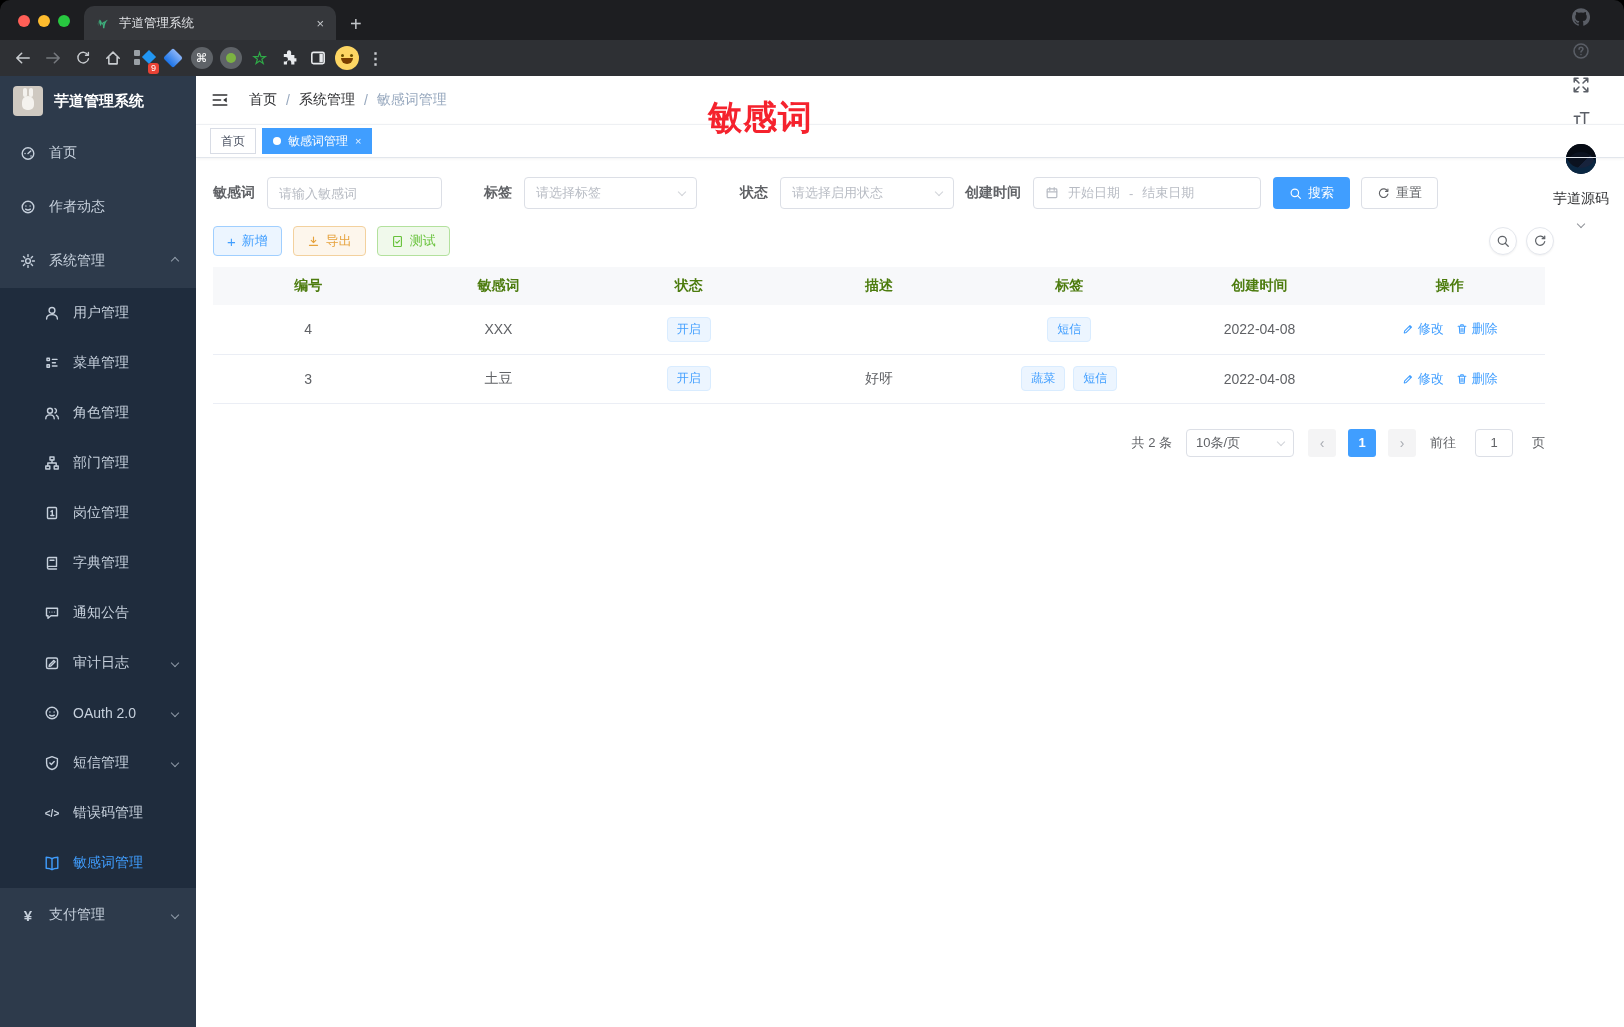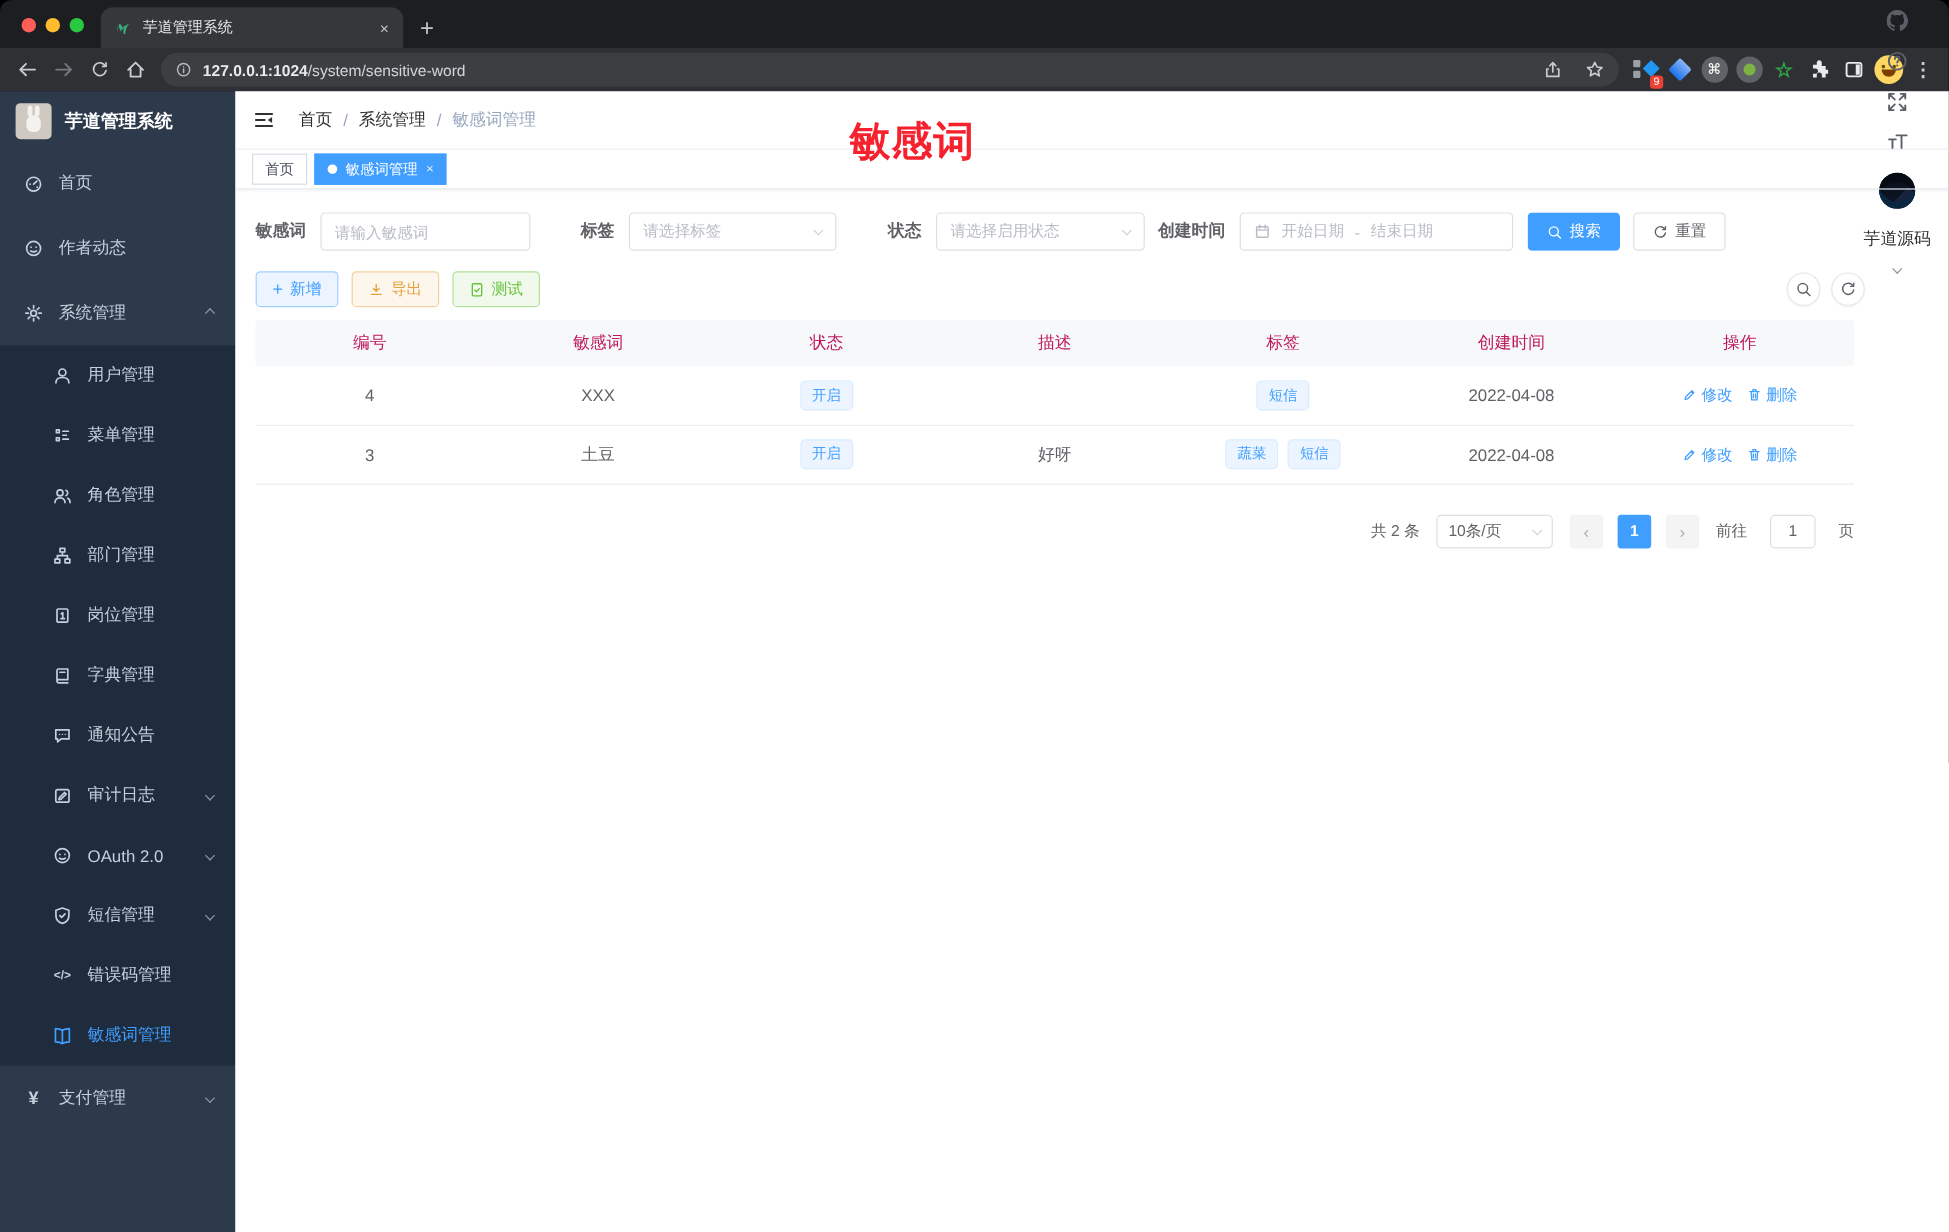--- a/index.html
+++ b/index.html
@@ -123,31 +123,31 @@
   .b-blue { background:#ecf5ff; border-color:#a0cfff; color:#409eff; }
   .b-yellow { background:#fdf6ec; border-color:#f3d19e; color:#e6a23c; }
   .b-green { background:#f0f9eb; border-color:#b3e19d; color:#67c23a; }
   .minis { position:absolute; top:69px; right:70px; display:flex; gap:9px; }
   .minibtn { width:28px; height:28px; border-radius:50%; border:1px solid #e4e7ed; background:#fff;
     color:#5f6368; display:flex; align-items:center; justify-content:center;
     box-shadow:0 1px 2px rgba(0,0,0,.05); cursor:pointer; }
 
   table.tbl { width:1332px; margin-top:11px; border-collapse:collapse; table-layout:fixed;
     font-size:14px; color:#606266; text-align:center; }
-  .tbl th { height:38px; background:#f7f8fa; font-weight:400; color:#be185d; font-size:14px; }
+  .tbl th { height:38px; background:#f7f8fa; font-weight:700; color:#4d7c0f; font-size:14px; }
   .tbl td { height:49px; border-bottom:1px solid #ebeef5; }
   .tag { display:inline-block; padding:0 9px; height:25px; line-height:23px; background:#ecf5ff;
     border:1px solid #d9ecff; border-radius:4px; color:#409eff; font-size:12px; }
   .tag + .tag { margin-left:8px; }
   .ops { display:inline-flex; gap:12px; color:#409eff; font-size:13px; }
   .op { display:inline-flex; align-items:center; gap:4px; cursor:pointer; }
 
   .pagerow { width:1332px; margin-top:25px; display:flex; justify-content:flex-end;
     align-items:center; gap:14px; font-size:13px; color:#606266; }
-  .psel { width:97px; height:28px; border:1px solid #dcdfe6; border-radius:4px; display:flex;
+  .psel { width:108px; height:28px; border:1px solid #dcdfe6; border-radius:4px; display:flex;
     align-items:center; justify-content:space-between; padding:0 9px; background:#fff; }
   .pbtn { min-width:28px; height:28px; background:#f4f4f5; border-radius:3px; display:flex;
     align-items:center; justify-content:center; color:#a8abb2; font-size:14px; cursor:pointer; }
   .pbtn.cur { background:#409eff; color:#fff; font-weight:700; font-size:13px; }
   .pager { display:flex; gap:12px; align-items:center; }
   .goto { display:flex; align-items:center; gap:19px; }
   .goto .inp { width:38px; height:28px; text-align:center; padding:0 4px; }
 
   .annotation { position:absolute; left:512px; top:19px; font-size:34px; font-weight:600;
     color:#f5222d; letter-spacing:1px; z-index:5; pointer-events:none; }
@@ -320,33 +320,20 @@
   <span class="tbtn">
       <svg class="ic">
         <use href="#i-reload"></use>
       </svg>
     </span>
   <span class="tbtn">
       <svg class="ic s18">
         <use href="#i-home"></use>
       </svg>
     </span>
-  <div class="urlpill">
-    <svg class="ic s14" style="color:#b6b9bd">
-        <use href="#i-info"></use>
-      </svg>
-    <span><span class="url-host">127.0.0.1:1024</span><span class="url-path">/system/sensitive-word</span></span>
-    <span class="pill-sp"></span>
-    <svg class="ic" style="color:#c8cbcf">
-        <use href="#i-share"></use>
-      </svg>
-    <svg class="ic" style="color:#c8cbcf;margin-left:10px">
-        <use href="#i-star"></use>
-      </svg>
-  </div>
   <span class="ext">
     <span class="sq" style="left:4px;top:5px"></span>
       <span class="sq" style="left:4px;top:14px"></span>
     <span class="diam"></span>
     <span class="badge9">9</span>
   </span>
   <span class="ext">
       <span class="gem"></span>
     </span>
   <span class="ext">

